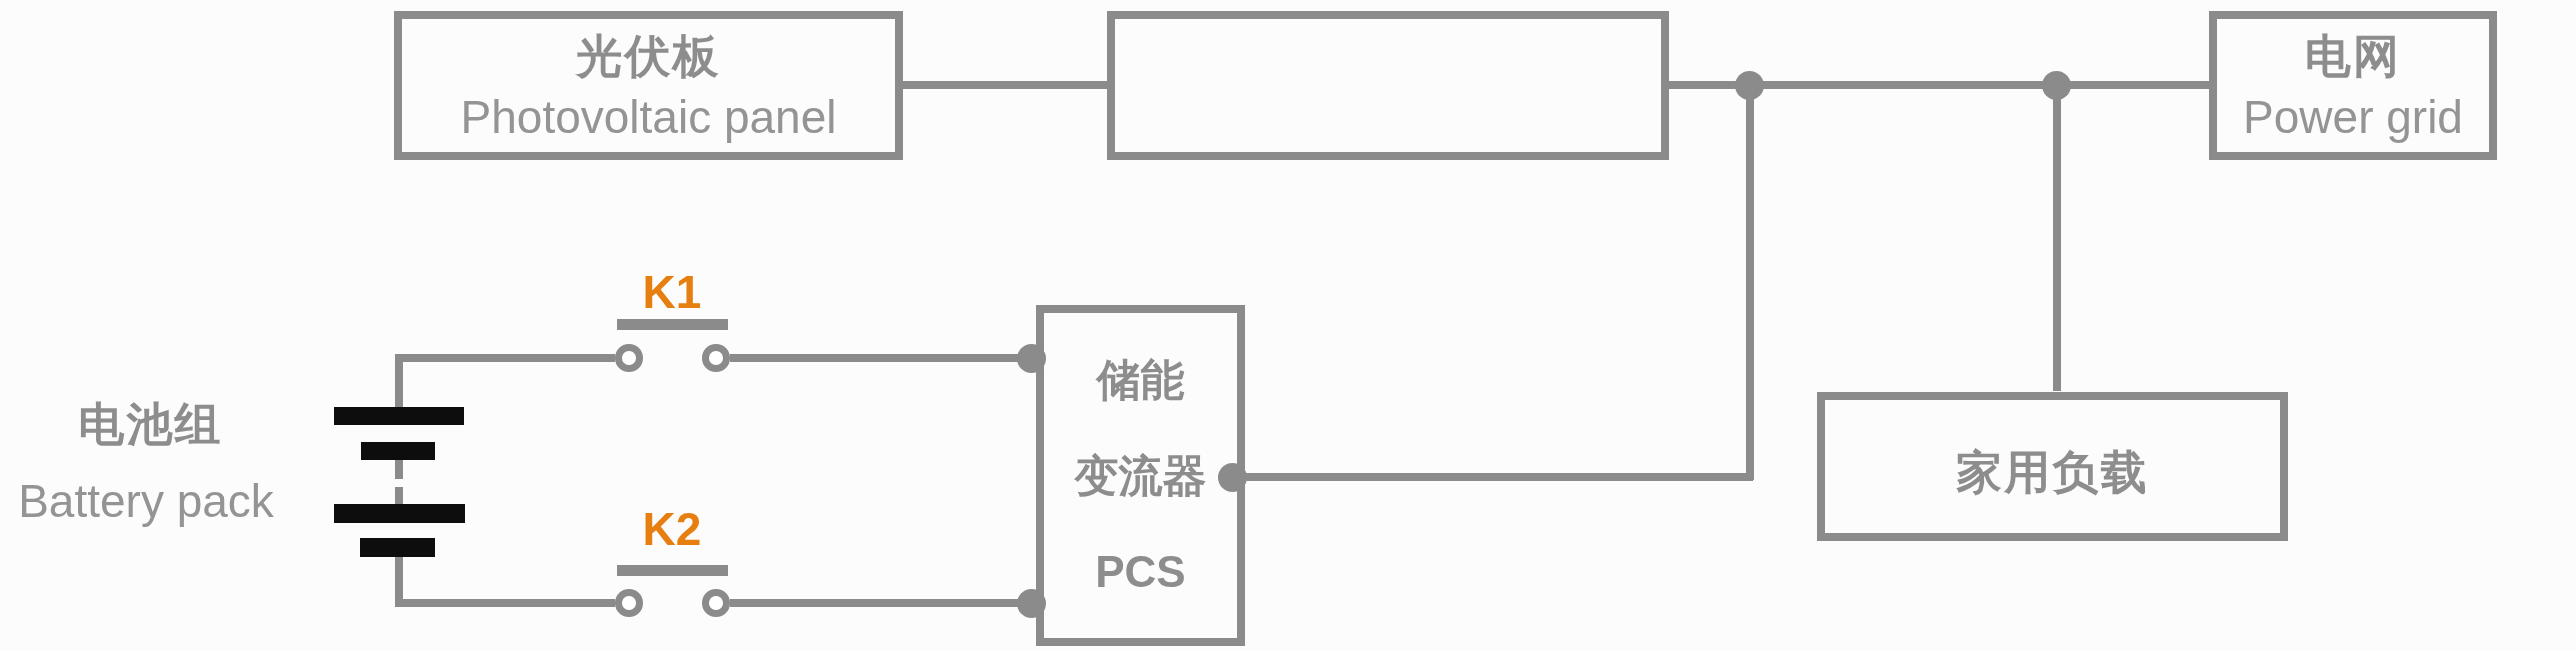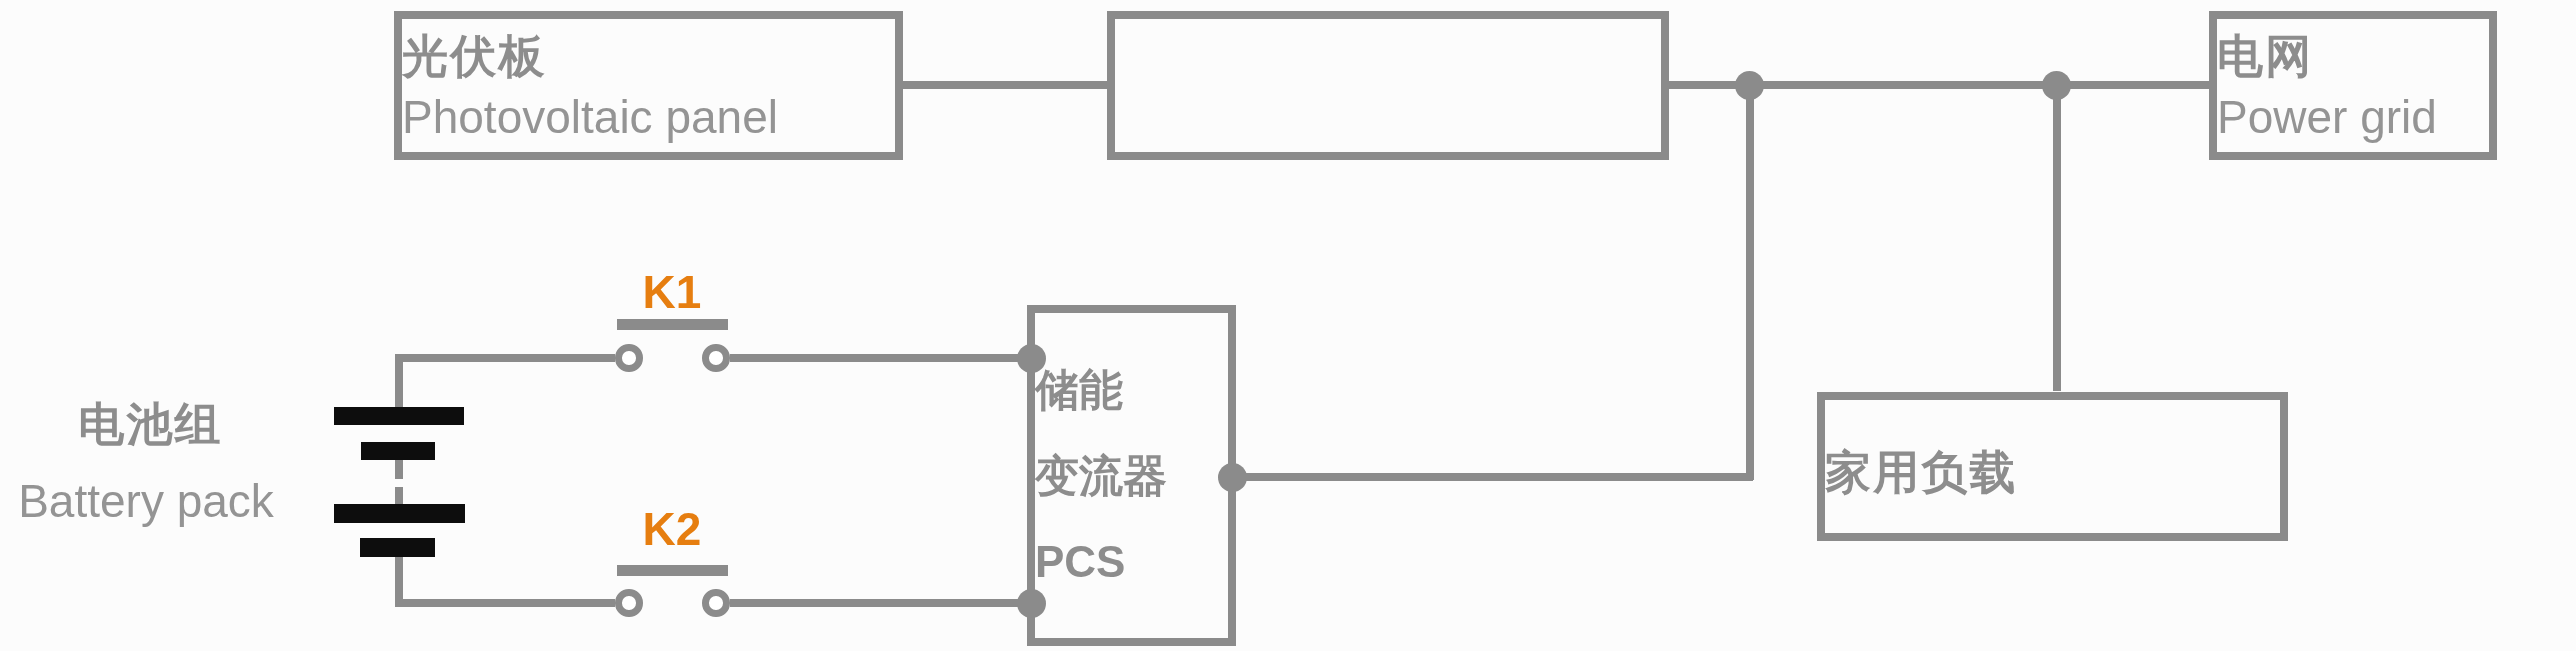--- a/index.html
+++ b/index.html
@@ -8,27 +8,27 @@
   }
   html,body{margin:0;padding:0;background:var(--bg);}
   .canvas{
     position:relative; width:2576px; height:652px; background:var(--bg);
     font-family:"Liberation Sans","DejaVu Sans",sans-serif; overflow:hidden;
   }
   
   .box{
     position:absolute; box-sizing:border-box; border:8.3px solid var(--border);
     background:transparent; display:flex; flex-direction:column;
-    align-items:flex-start; justify-content:center;
+    align-items:center; justify-content:center;
   }
   .box .cn{font-size:46px; font-weight:600; color:var(--cn); line-height:61px; letter-spacing:2.2px; white-space:nowrap;}
   .box .en{font-size:46px; font-weight:400; color:var(--en); line-height:61px; white-space:nowrap;}
   .box.top-row{padding-top:3.3px;}
   .pcs-line{font-size:44px; font-weight:600; color:var(--cn); line-height:55px; white-space:nowrap;}
-  #pcs-box{gap:31px;}
+  #pcs-box{gap:41px;margin-left:9px;}
   #household-box{padding-top:12px;}
   
   .wire{position:absolute; background:var(--wire);}
   
   .dot{position:absolute; width:29px; height:29px; border-radius:50%; background:var(--wire);}
   
   .contact{
     position:absolute; width:27.5px; height:27.5px; box-sizing:border-box;
     border:7.2px solid var(--wire); border-radius:50%; background:#fff;
   }

